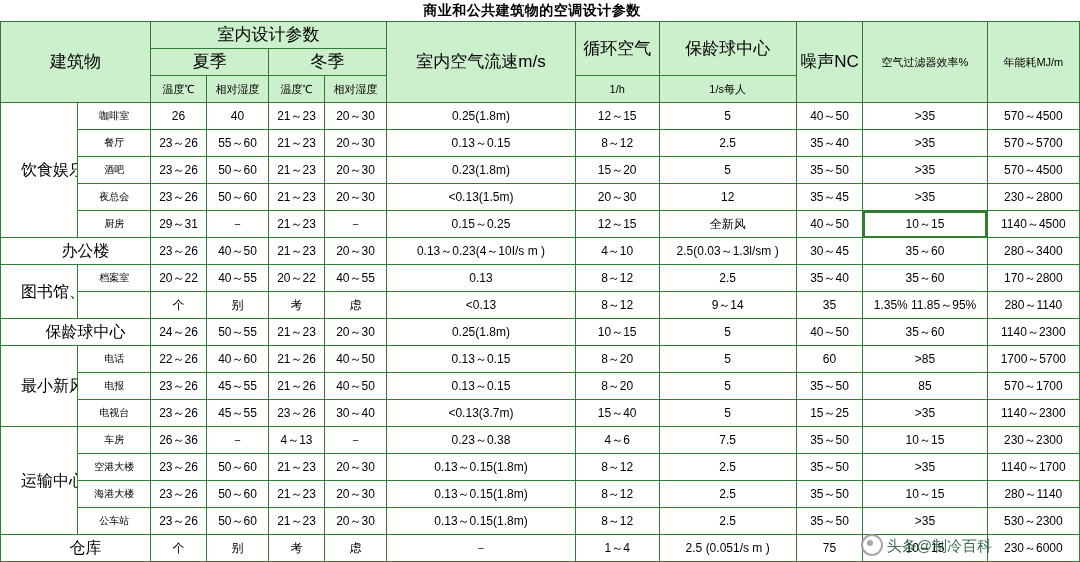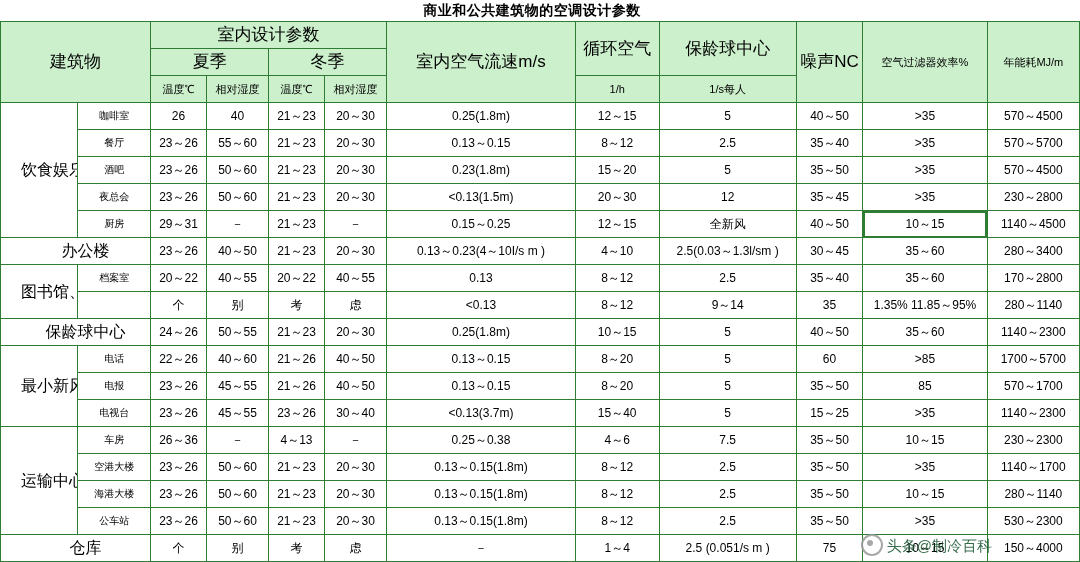--- a/index.html
+++ b/index.html
@@ -307,21 +307,21 @@
           <td class="num">&gt;35</td>
           <td class="num">1140～2300</td>
         </tr>
         <tr>
           <td class="grp" rowspan="4">运输中心</td>
           <td class="sub">车房</td>
           <td class="num">26～36</td>
           <td class="num">－</td>
           <td class="num">4～13</td>
           <td class="num">－</td>
-          <td class="num">0.25～0.38</td>
+          <td class="num">0.23～0.38</td>
           <td class="num">4～6</td>
           <td class="num">7.5</td>
           <td class="num">35～50</td>
           <td class="num">10～15</td>
           <td class="num">230～2300</td>
         </tr>
         <tr>
           <td class="sub">空港大楼</td>
           <td class="num">23～26</td>
           <td class="num">50～60</td>
@@ -364,21 +364,21 @@
           <td class="grp" colspan="2">仓库</td>
           <td class="num">个</td>
           <td class="num">别</td>
           <td class="num">考</td>
           <td class="num">虑</td>
           <td class="num">－</td>
           <td class="num">1～4</td>
           <td class="num">2.5 (0.051/s m )</td>
           <td class="num">75</td>
           <td class="num">10～15</td>
-          <td class="num">150～4000</td>
+          <td class="num">230～6000</td>
         </tr>
       </tbody>
   </table>
 
   <div class="wm">
     <span class="logo"></span>
     <span>头条@制冷百科</span>
   </div>
 
 </div>

